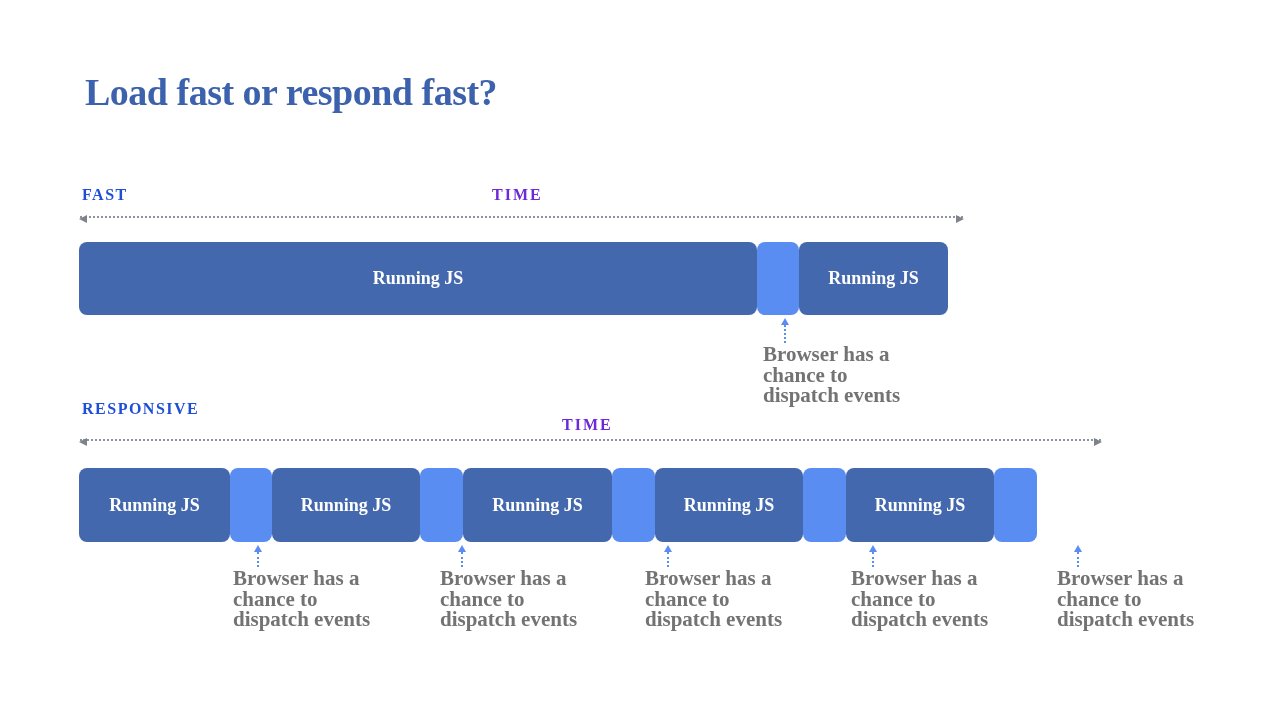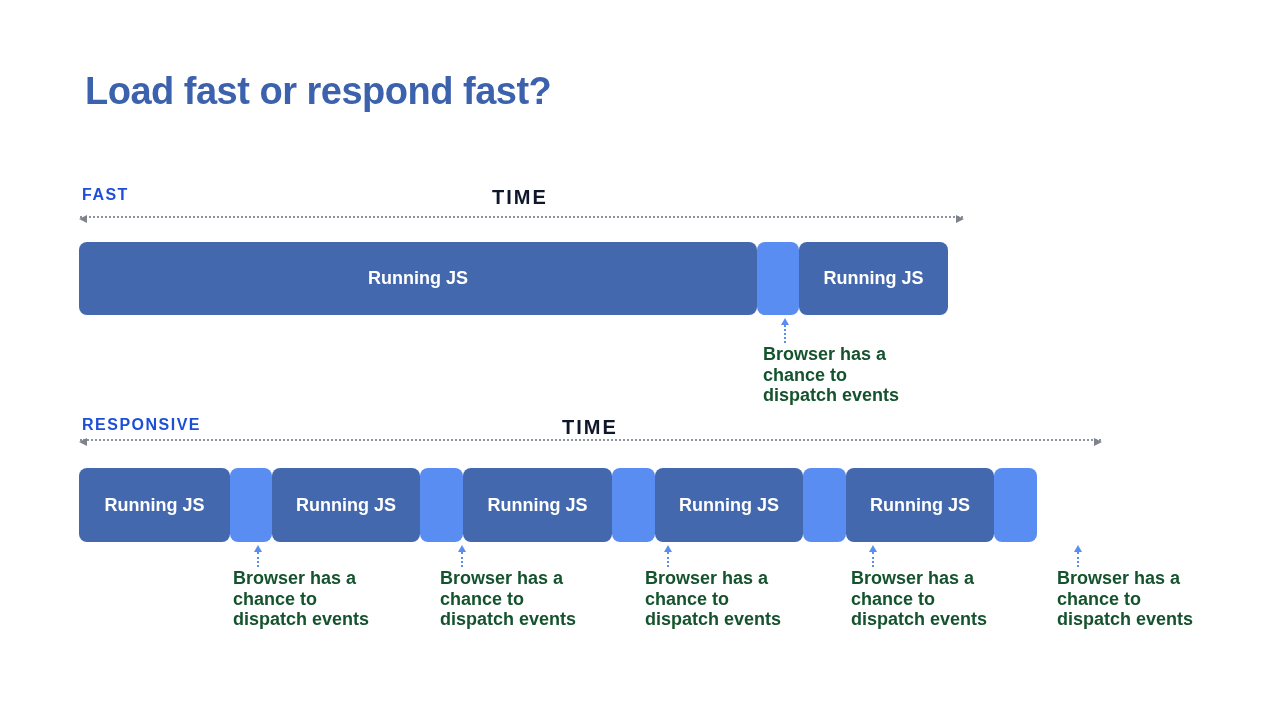--- a/index.html
+++ b/index.html
@@ -2,44 +2,44 @@
 <html><head>
 <meta charset="utf-8">
 <style>
   html, body { margin: 0; padding: 0; background: #ffffff; }
   .slide {
     position: relative;
     width: 1276px;
     height: 717px;
     background: #ffffff;
     overflow: hidden;
-    font-family: Liberation Sans, sans-serif;
+    font-family: Liberation Serif, serif;
   }
   .title {
     position: absolute;
     left: 85px;
     top: 70px;
     font-size: 38px;
     font-weight: bold;
     color: #3c61ad;
     letter-spacing: -0.5px;
   }
   .tl-label {
     position: absolute;
     font-size: 16px;
     font-weight: bold;
     letter-spacing: 1.5px;
     color: #1d4ed8;
   }
   .tl-time {
     position: absolute;
-    font-size: 20px;
+    font-size: 16px;
     font-weight: bold;
     letter-spacing: 2px;
-    color: #0f172a;
+    color: #6d28d9;
   }
   .axis {
     position: absolute;
     height: 0;
     border-top: 2px dotted #8d939c;
   }
   .axis .arr {
     position: absolute;
     top: -3px;
     width: 0; height: 0;
@@ -88,23 +88,23 @@
     border-right: 4px solid transparent;
     border-bottom: 7px solid #5a8df2;
   }
   .vdash {
     flex: 1;
     width: 0;
     border-left: 2px dotted #5a8df2;
   }
   .caption {
     position: absolute;
-    color: #14532d;
-    font-weight: bold;
-    font-size: 18px;
+    color: #737373;
+    font-weight: bold;
+    font-size: 21px;
     line-height: 20.5px;
   }
   .caption span { display: block; }
 </style>
 </head>
 <body>
 
 <div class="slide">
 
   <div class="title">Load fast or respond fast?</div>
@@ -129,21 +129,21 @@
       <span class="vdash"></span>
     </span>
     <div class="caption" style="left:763px; top:344px; width:160px;">
       <span>Browser has a</span>
       <span>chance to</span>
       <span>dispatch events</span>
     </div>
   </div>
 
   <div>
-    <div class="tl-label" style="left:82px; top:416px;">RESPONSIVE</div>
+    <div class="tl-label" style="left:82px; top:400px;">RESPONSIVE</div>
     <div class="tl-time" style="left:562px; top:416px;">TIME</div>
 
     <div class="axis" style="left:80px; top:439px; width:1021px;">
       <span class="arr arr-l"></span>
       <span class="arr arr-r"></span>
     </div>
 
     <div class="bars" style="left:79px; top:468px; height:74px;">
       <div class="bar" style="width:151px;">Running JS</div>
       <div class="idle" style="width:42px;"></div>

